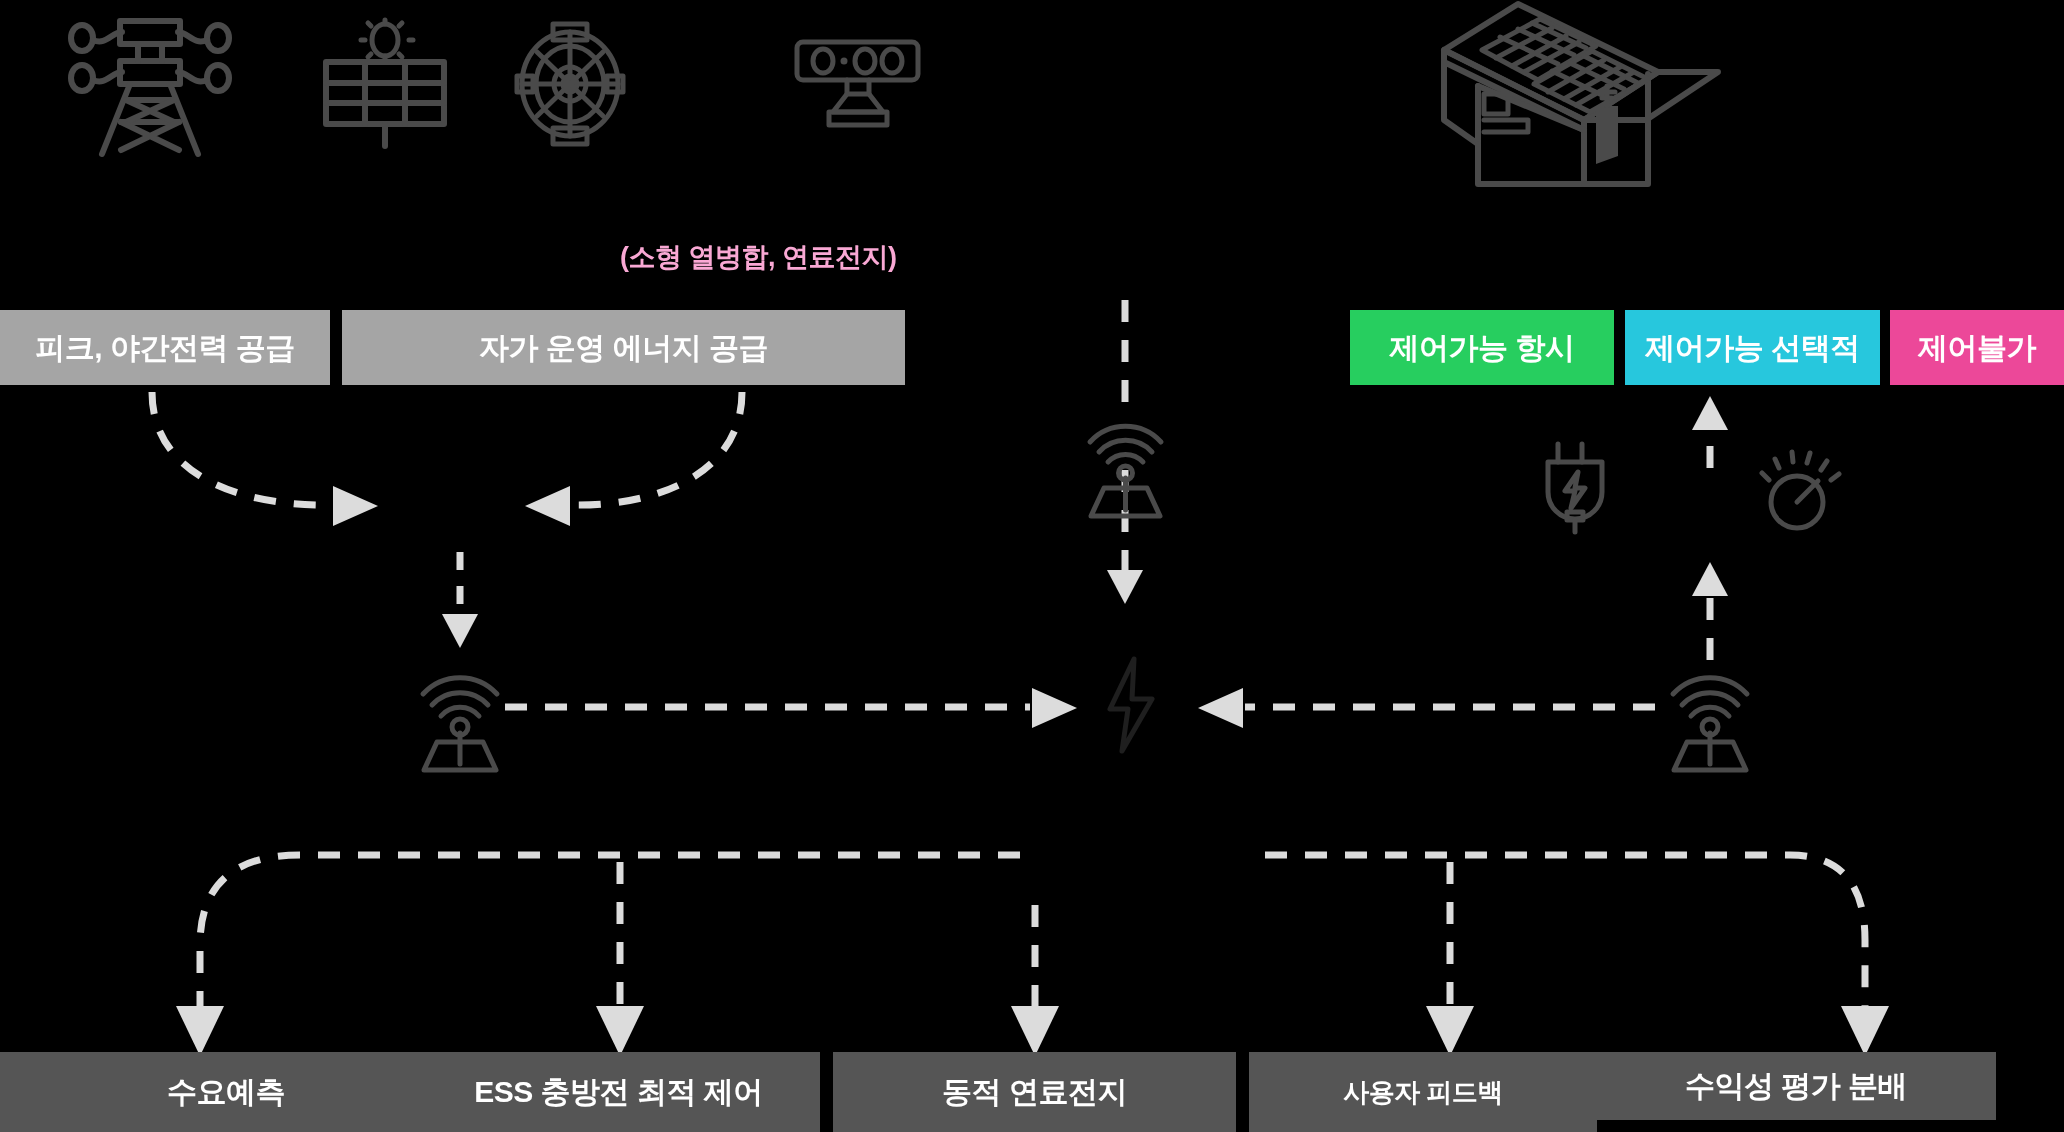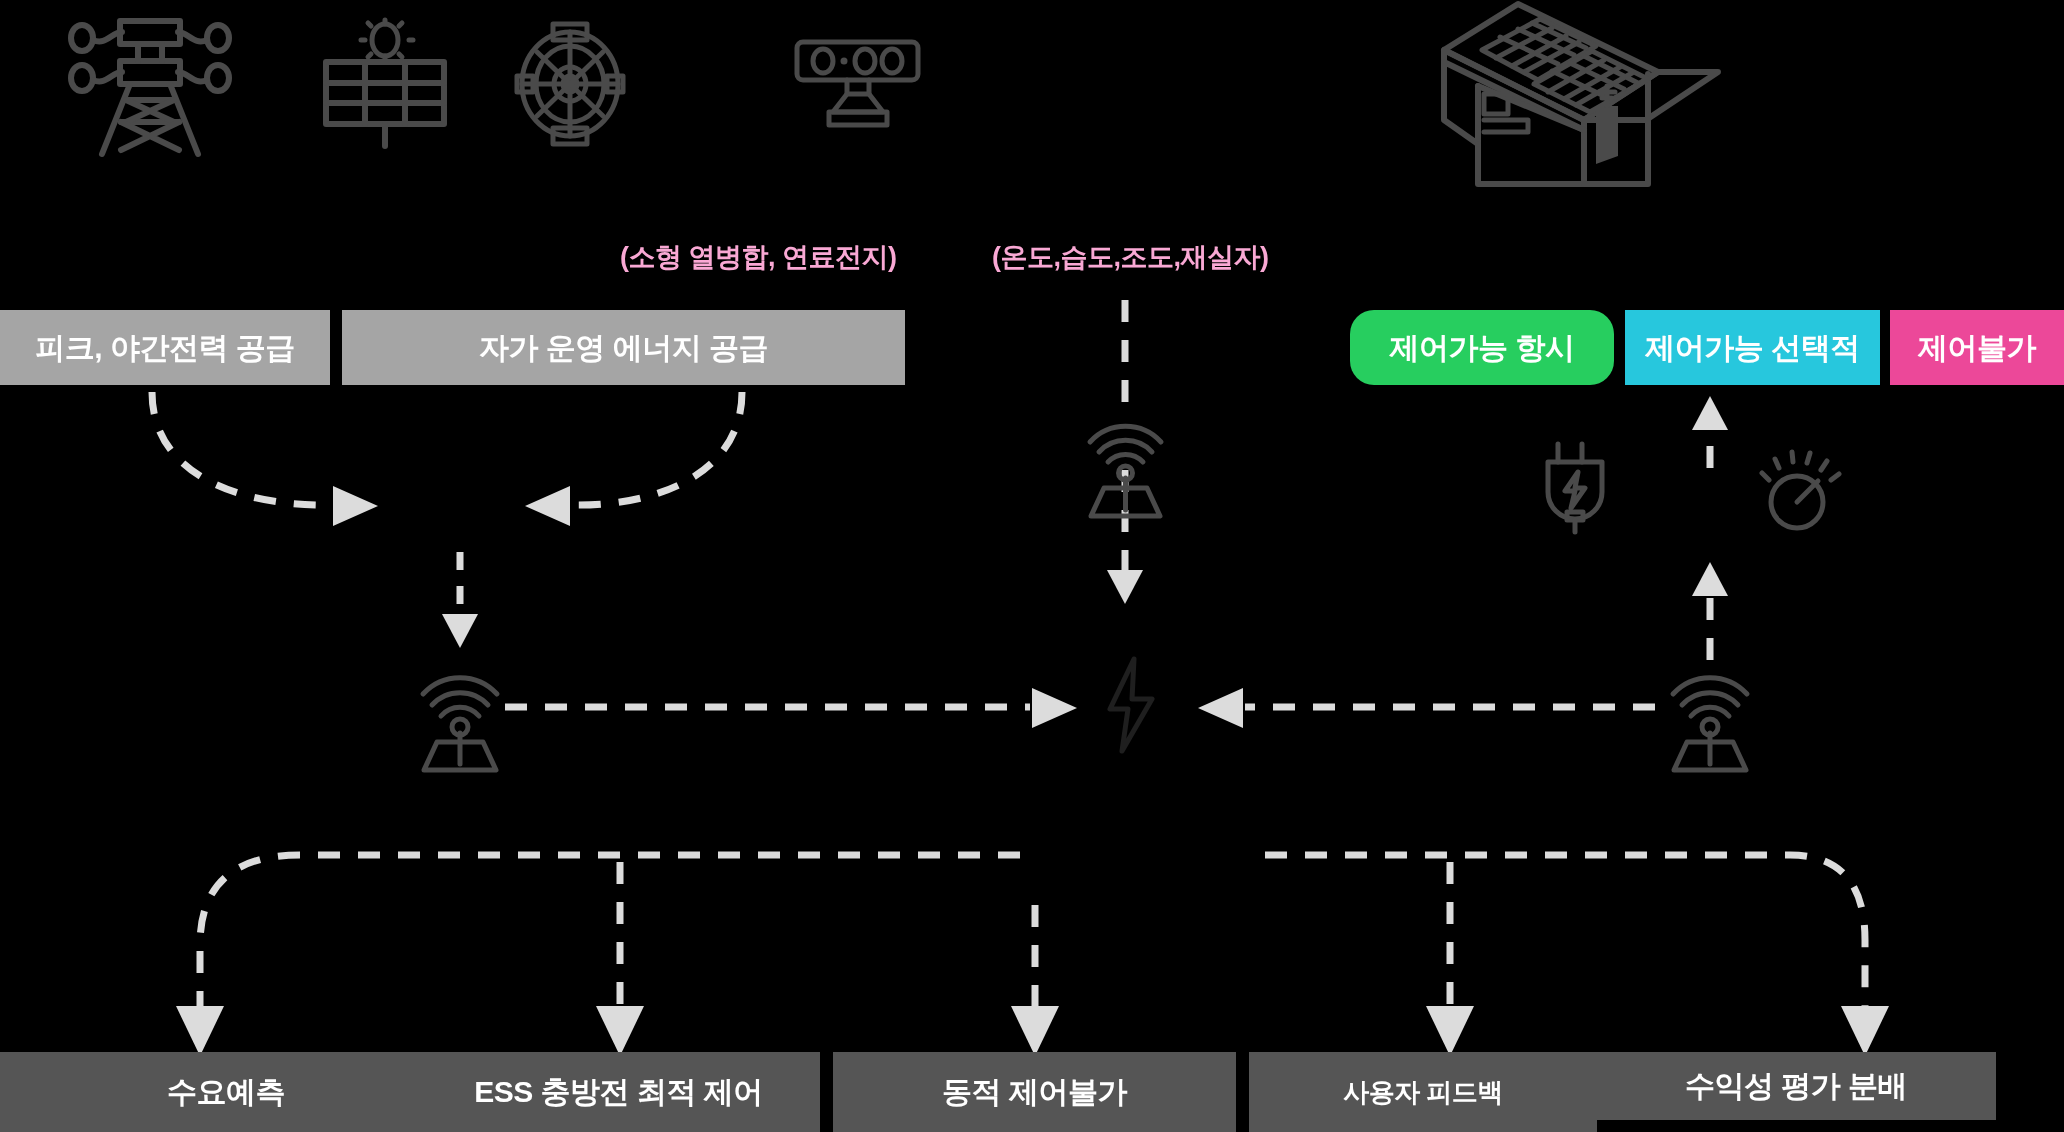--- a/index.html
+++ b/index.html
@@ -12,21 +12,21 @@
   svg{display:block;overflow:visible;}
 
   
   .box{
     position:absolute;display:flex;align-items:center;justify-content:center;
     color:#fff;font-weight:700;letter-spacing:-0.5px;
     text-align:center;line-height:1;white-space:nowrap;
   }
   .box-gray   {background:#a5a5a5;}
   .box-dark   {background:#555555;}
-  .box-green  {background:#27ce5f;border-radius:24px;}
+  .box-green  {background:#27ce5f;}
   .box-cyan   {background:#27c7dd;}
   .box-pink   {background:#ec4899;}
 
   .cap{
     position:absolute;color:#f9a8d4;font-weight:700;white-space:nowrap;
     font-size:27px;letter-spacing:-0.5px;
   }
 
   .iconwrap{position:absolute;}
   .icn{stroke:#4a4a4a;stroke-width:6;fill:none;stroke-linecap:round;stroke-linejoin:round;}
@@ -121,21 +121,20 @@
                                 M116 69 L172 96 M134 61 L188 87 M148 54 L202 81"></path>
 
       <path class="icn-thin" d="M48 92 L72 92 L72 112 L48 112 Z"></path>
       <path class="icn-thin" d="M48 118 L92 118 L92 130 L48 130"></path>
       <path class="icn-fill" d="M160 104 L182 104 L182 154 L160 162 Z"></path>
       <path class="icn-thin" d="M171 84 L171 104 M163 90 L179 90 M166 96 L176 96"></path>
     </svg>
   </div>
 
   <div class="cap" style="left:620px;top:239px;">(소형 열병합, 연료전지)</div>
-  <div class="cap" style="left:992px;top:239px;">(온도,습도,조도,재실자)</div>
 
   <div class="box box-gray" style="left:0px;top:310px;width:330px;height:75px;font-size:30px;">피크, 야간전력 공급</div>
   <div class="box box-gray" style="left:342px;top:310px;width:563px;height:75px;font-size:30px;">자가 운영 에너지 공급</div>
 
   <div class="box box-green" style="left:1350px;top:310px;width:264px;height:75px;font-size:30px;">제어가능 항시</div>
   <div class="box box-cyan" style="left:1625px;top:310px;width:255px;height:75px;font-size:30px;">제어가능 선택적</div>
   <div class="box box-pink" style="left:1890px;top:310px;width:174px;height:75px;font-size:30px;">제어불가</div>
 
   <svg class="abs" style="left:0;top:0;" width="2064" height="1132">
 
@@ -232,17 +231,17 @@
     <svg width="110" height="95" viewBox="0 0 110 95">
       <circle class="icn-thin" cx="55" cy="62" r="26"></circle>
       <path class="icn-thin" d="M55 62 L76 41"></path>
       <path class="icn-thin" d="M20 33 L27 40 M33 19 L37 28 M50 12 L51 22
                                  M68 13 L65 23 M85 21 L79 30 M97 34 L89 40"></path>
     </svg>
   </div>
 
   <div class="box box-dark" style="left:0px;top:1052px;width:452px;height:80px;font-size:30px;">수요예측</div>
   <div class="box box-dark" style="left:417px;top:1052px;width:403px;height:80px;font-size:30px;">ESS 충방전 최적 제어</div>
-  <div class="box box-dark" style="left:833px;top:1052px;width:403px;height:80px;font-size:30px;">동적 제어불가</div>
+  <div class="box box-dark" style="left:833px;top:1052px;width:403px;height:80px;font-size:30px;">동적 연료전지</div>
   <div class="box box-dark" style="left:1249px;top:1052px;width:348px;height:80px;font-size:26px;">사용자 피드백</div>
   <div class="box box-dark" style="left:1596px;top:1052px;width:400px;height:68px;font-size:30px;">수익성 평가 분배</div>
 
 </div>
 
 </body></html>

